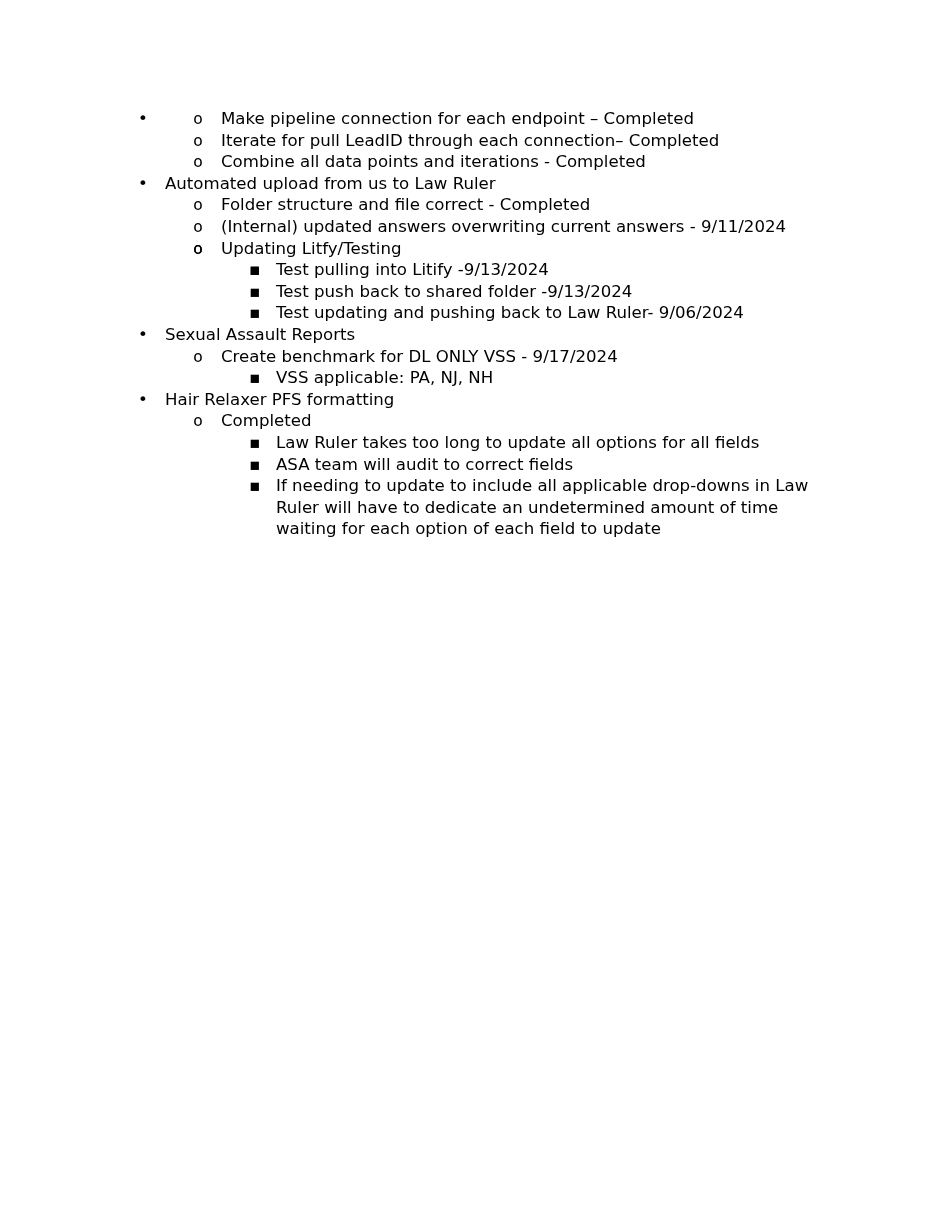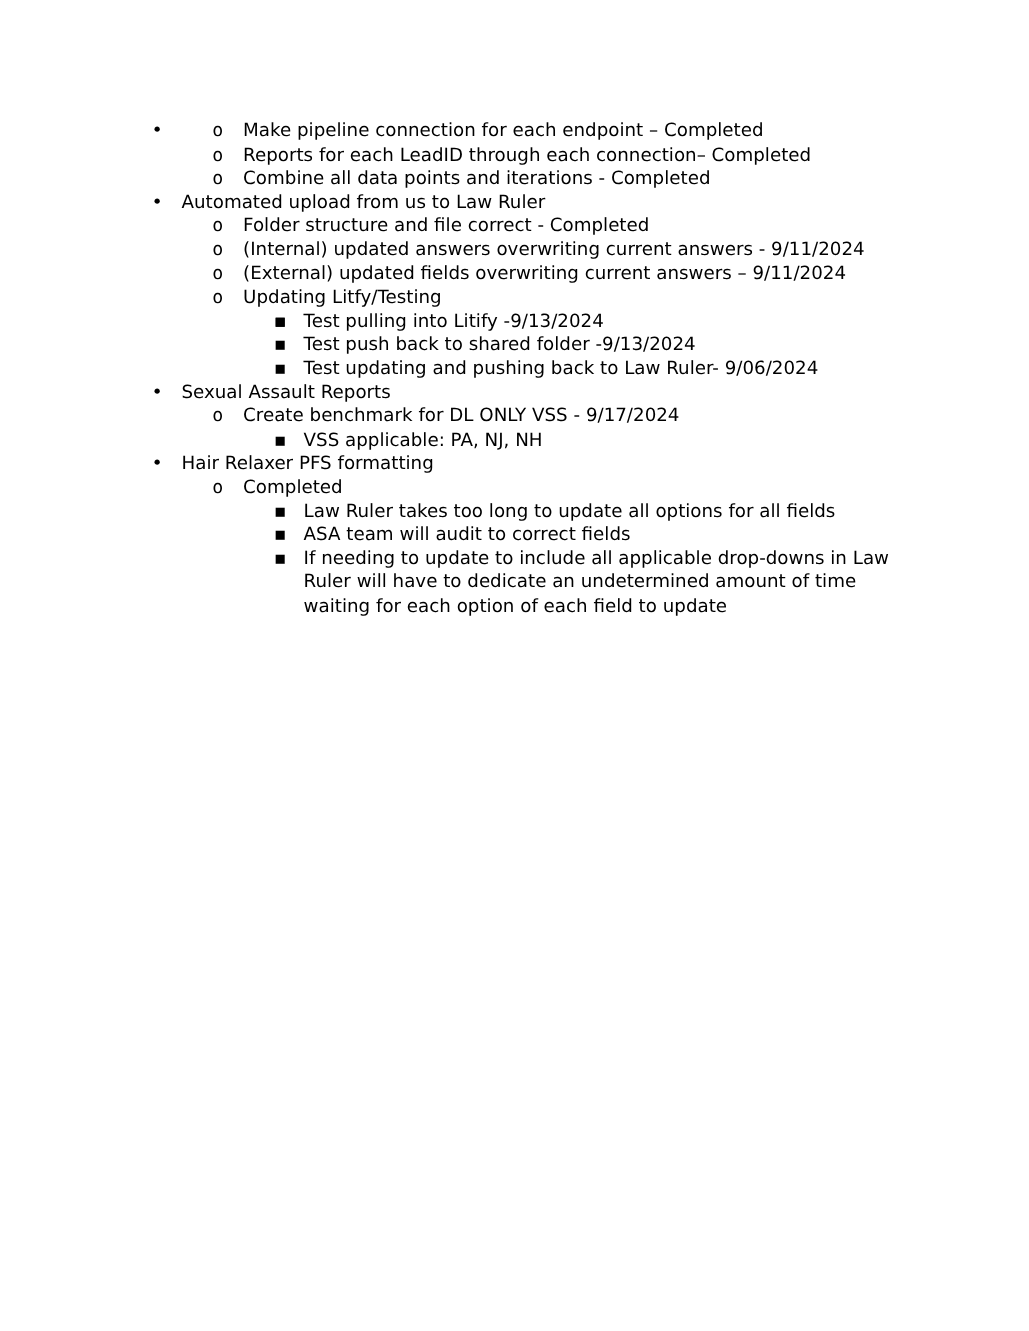--- a/index.html
+++ b/index.html
@@ -53,42 +53,41 @@
 
     <div class="item lvl0">
       <span class="marker m0">•</span>
     </div>
     <div class="item lvl1">
       <span class="marker m1">o</span>
       <span class="text">Make pipeline connection for each endpoint – Completed</span>
     </div>
     <div class="item lvl1">
       <span class="marker m1">o</span>
-      <span class="text">Reports for each LeadID through each connection– Completed</span>
+      <span class="text">Iterate for pull LeadID through each connection– Completed</span>
     </div>
     <div class="item lvl1">
       <span class="marker m1">o</span>
       <span class="text">Combine all data points and iterations - Completed</span>
     </div>
 
     <div class="item lvl0">
       <span class="marker m0">•</span>
       <span class="text">Automated upload from us to Law Ruler</span>
     </div>
     <div class="item lvl1">
       <span class="marker m1">o</span>
       <span class="text">Folder structure and file correct - Completed</span>
     </div>
     <div class="item lvl1">
       <span class="marker m1">o</span>
       <span class="text">(Internal) updated answers overwriting current answers - 9/11/2024</span>
     </div>
     <div class="item lvl1">
       <span class="marker m1">o</span>
-      <span class="text">(External) updated fields overwriting current answers – 9/11/2024</span>
     </div>
     <div class="item lvl1">
       <span class="marker m1">o</span>
       <span class="text">Updating Litfy/Testing</span>
     </div>
     <div class="item lvl2">
       <span class="marker m2">▪</span>
     </div>
     <div class="item lvl2">
       <span class="marker m2">▪</span>

